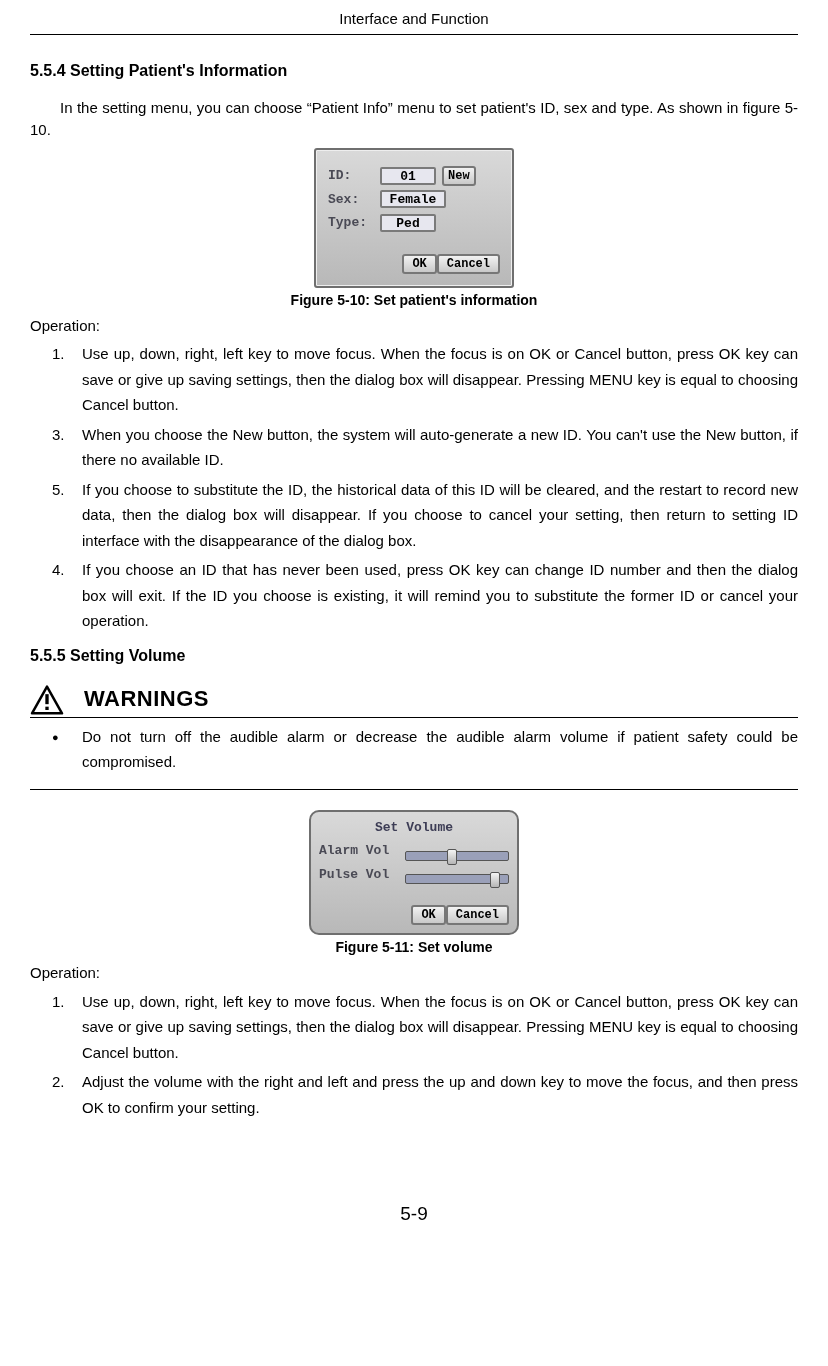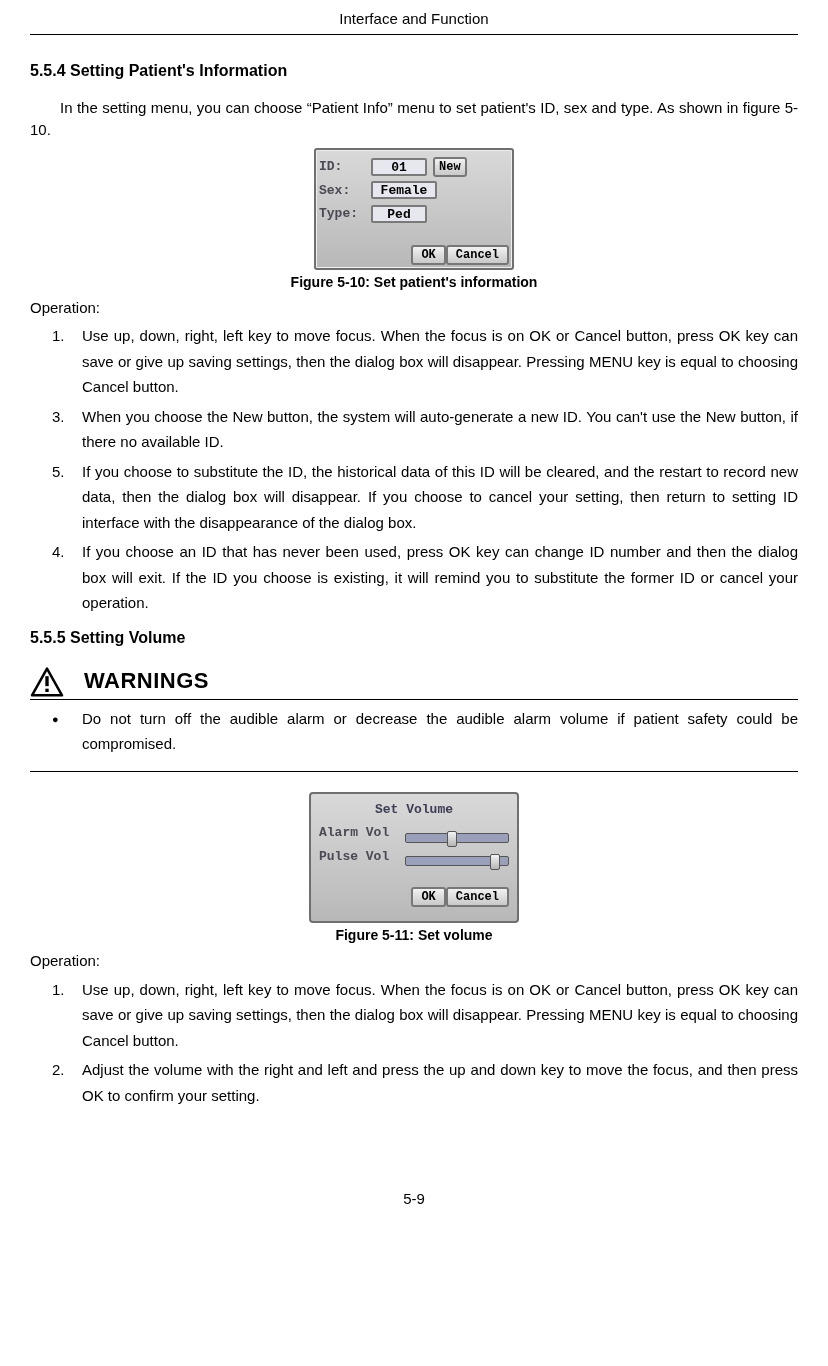--- a/index.html
+++ b/index.html
@@ -33,59 +33,59 @@
     .figure-wrap {
       text-align: center;
       margin: 4px 0 2px;
     }
     .dialog {
       display: inline-block;
       background: linear-gradient(#d9d9d9,#b8b8b8);
       border: 2px solid #6f6f6f;
       border-radius: 3px;
       width: 200px;
-      padding: 3px;
+      padding: 12px;
       font-family: "Courier New", monospace;
       font-weight: bold;
       font-size: 13px;
       text-align: left;
       box-shadow: inset 0 0 0 1px #eee;
     }
     .dlg-row { display:flex; align-items:center; margin:4px 0; gap:6px; }
     .dlg-label { color:#4a4a55; flex:0 0 46px; }
     .dlg-field { flex:0 0 56px; text-align:center; background:#e7e7ef; border:2px solid #7a7a7a; border-radius:2px; padding:0 4px; height:18px; line-height:16px; }
     .dlg-btn { text-align:center; background:linear-gradient(#f2f2f2,#c9c9c9); border:2px solid #777; border-radius:3px; padding:0 8px; height:20px; line-height:16px; font-family:"Courier New",monospace; font-weight:bold; font-size:12px; }
     .dlg-btn.small { padding:0 4px; }
     .dlg-actions { display:flex; justify-content:flex-end; margin-top:21px; }
     .dialog2 {
       display:inline-block;
       background:linear-gradient(#d9d9d9,#b8b8b8);
-      border:2px solid #6f6f6f; border-radius:4px;
-      width:210px; padding:6px 8px 14px;
+      border:2px solid #6f6f6f; border-radius:10px;
+      width:210px; padding:6px 8px 8px;
       font-family:"Courier New",monospace; font-weight:bold; font-size:13px;
       text-align:left;
     }
     .dialog2 .title { text-align:center; color:#3d3d55; margin-bottom:4px; }
     .slider-row { display:flex; align-items:flex-end; gap:6px; margin:4px 0; }
     .slider-row .slabel { flex:0 0 80px; color:#4a4a55; }
     .slider-track { flex:1; height:10px; background:#9aa0b9; border:1px solid #555; position:relative; border-radius:2px; }
     .slider-thumb { position:absolute; top:-3px; width:10px; height:16px; background:linear-gradient(#f4f4f4,#b5b5b5); border:1px solid #555; border-radius:2px; }
     .caption { font-weight:bold; font-size:14px; margin-top:2px; }
     .op-label { margin:4px 0 4px; }
     ol.oplist { list-style:none; padding-left:52px; }
     ol.oplist > li { position:relative; text-align:justify; margin:0 0 4px; line-height:1.7; }
     ol.oplist > li::before { content: attr(data-num) "."; position:absolute; left:-30px; }
     .warnings-bar { display:flex; align-items:flex-end; gap:20px; border-bottom:1.3px solid #000; padding-bottom:2px; margin:14px 0 6px; }
     .warn-icon { width:34px; height:30px; }
     .warn-text { font-weight:bold; font-size:22px; font-family: Arial, sans-serif; letter-spacing:0.5px; }
     ul.bullets { list-style:none; padding-left:52px; margin-bottom:14px; }
     ul.bullets > li { position:relative; text-align:justify; line-height:1.7; }
     ul.bullets > li::before { content:"\25CF"; position:absolute; left:-30px; font-size:11px; top:4px; }
     .divider { border-top:1px solid #000; margin:14px 0 20px; }
-    .footer { text-align:center; font-size:15px; margin-top:80px; padding-bottom:20px; }
+    .footer { text-align:center; font-size:19px; margin-top:80px; padding-bottom:20px; }
   </style>
 </head>
 <body>
 
 <div class="header-title">Interface and Function</div>
 
 <div class="section-heading">5.5.4 Setting Patient's Information</div>
 <p class="intro">In the setting menu, you can choose “Patient Info” menu to set patient's ID, sex and type. As shown in figure 5-10.</p>
 
 <div class="figure-wrap">

